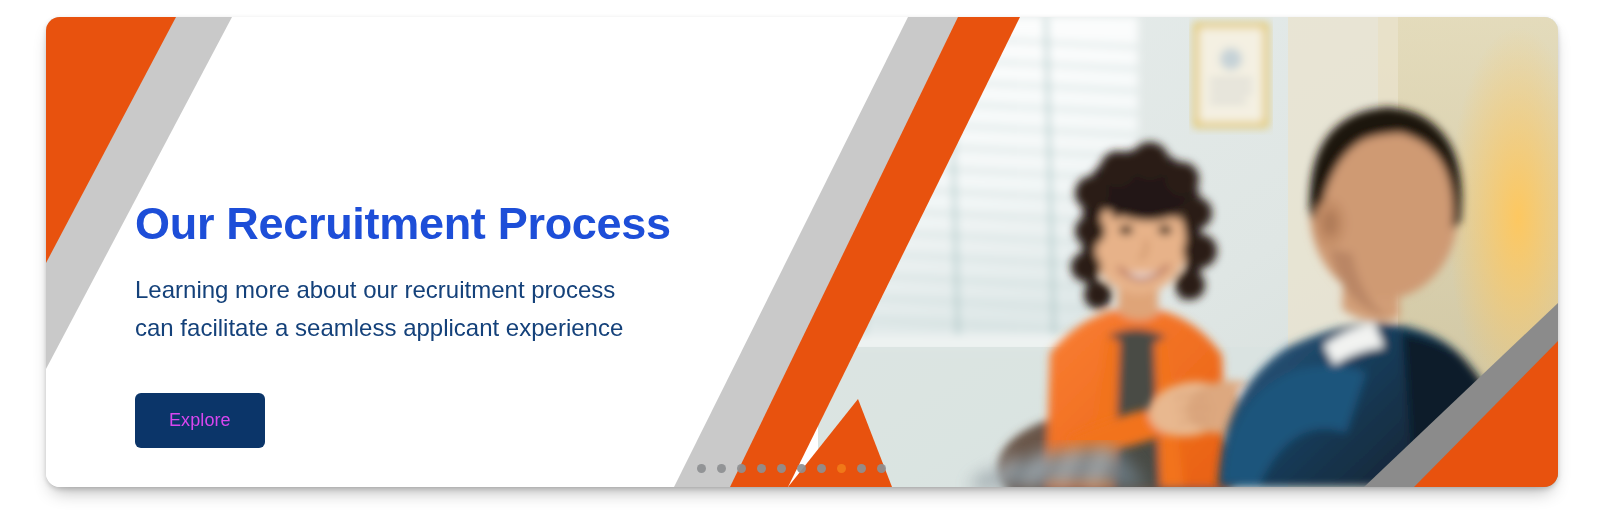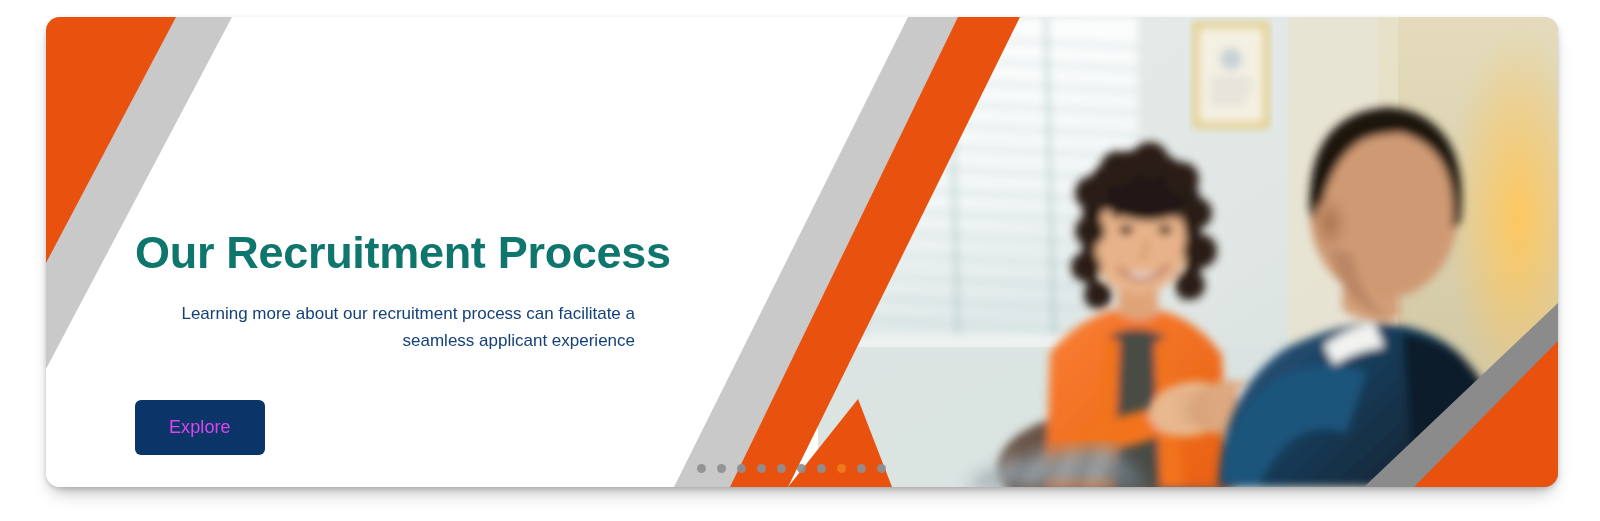--- a/index.html
+++ b/index.html
@@ -55,32 +55,30 @@
     left: 89px;
     top: 183px;
     width: 560px;
     z-index: 6;
   }
   .hero-title {
     font-size: 45px;
     line-height: 1.08;
     font-weight: 600;
     letter-spacing: -0.3px;
-    color: #0f766e;
+    color: #1d4ed8;
     white-space: nowrap;
-    margin-top: 29px;
   }
   .hero-sub {
     margin-top: 22px;
-    font-size: 17px;
+    font-size: 24px;
     line-height: 1.62;
     color: #14417a;
     font-weight: 400;
     max-width: 500px;
-    text-align: right;
   }
   .hero-cta {
     display: inline-block;
     margin-top: 45px;
     background: #0b3569;
     color: #d946ef;
     border: none;
     border-radius: 6px;
     padding: 17px 34px;
     font-size: 18px;

